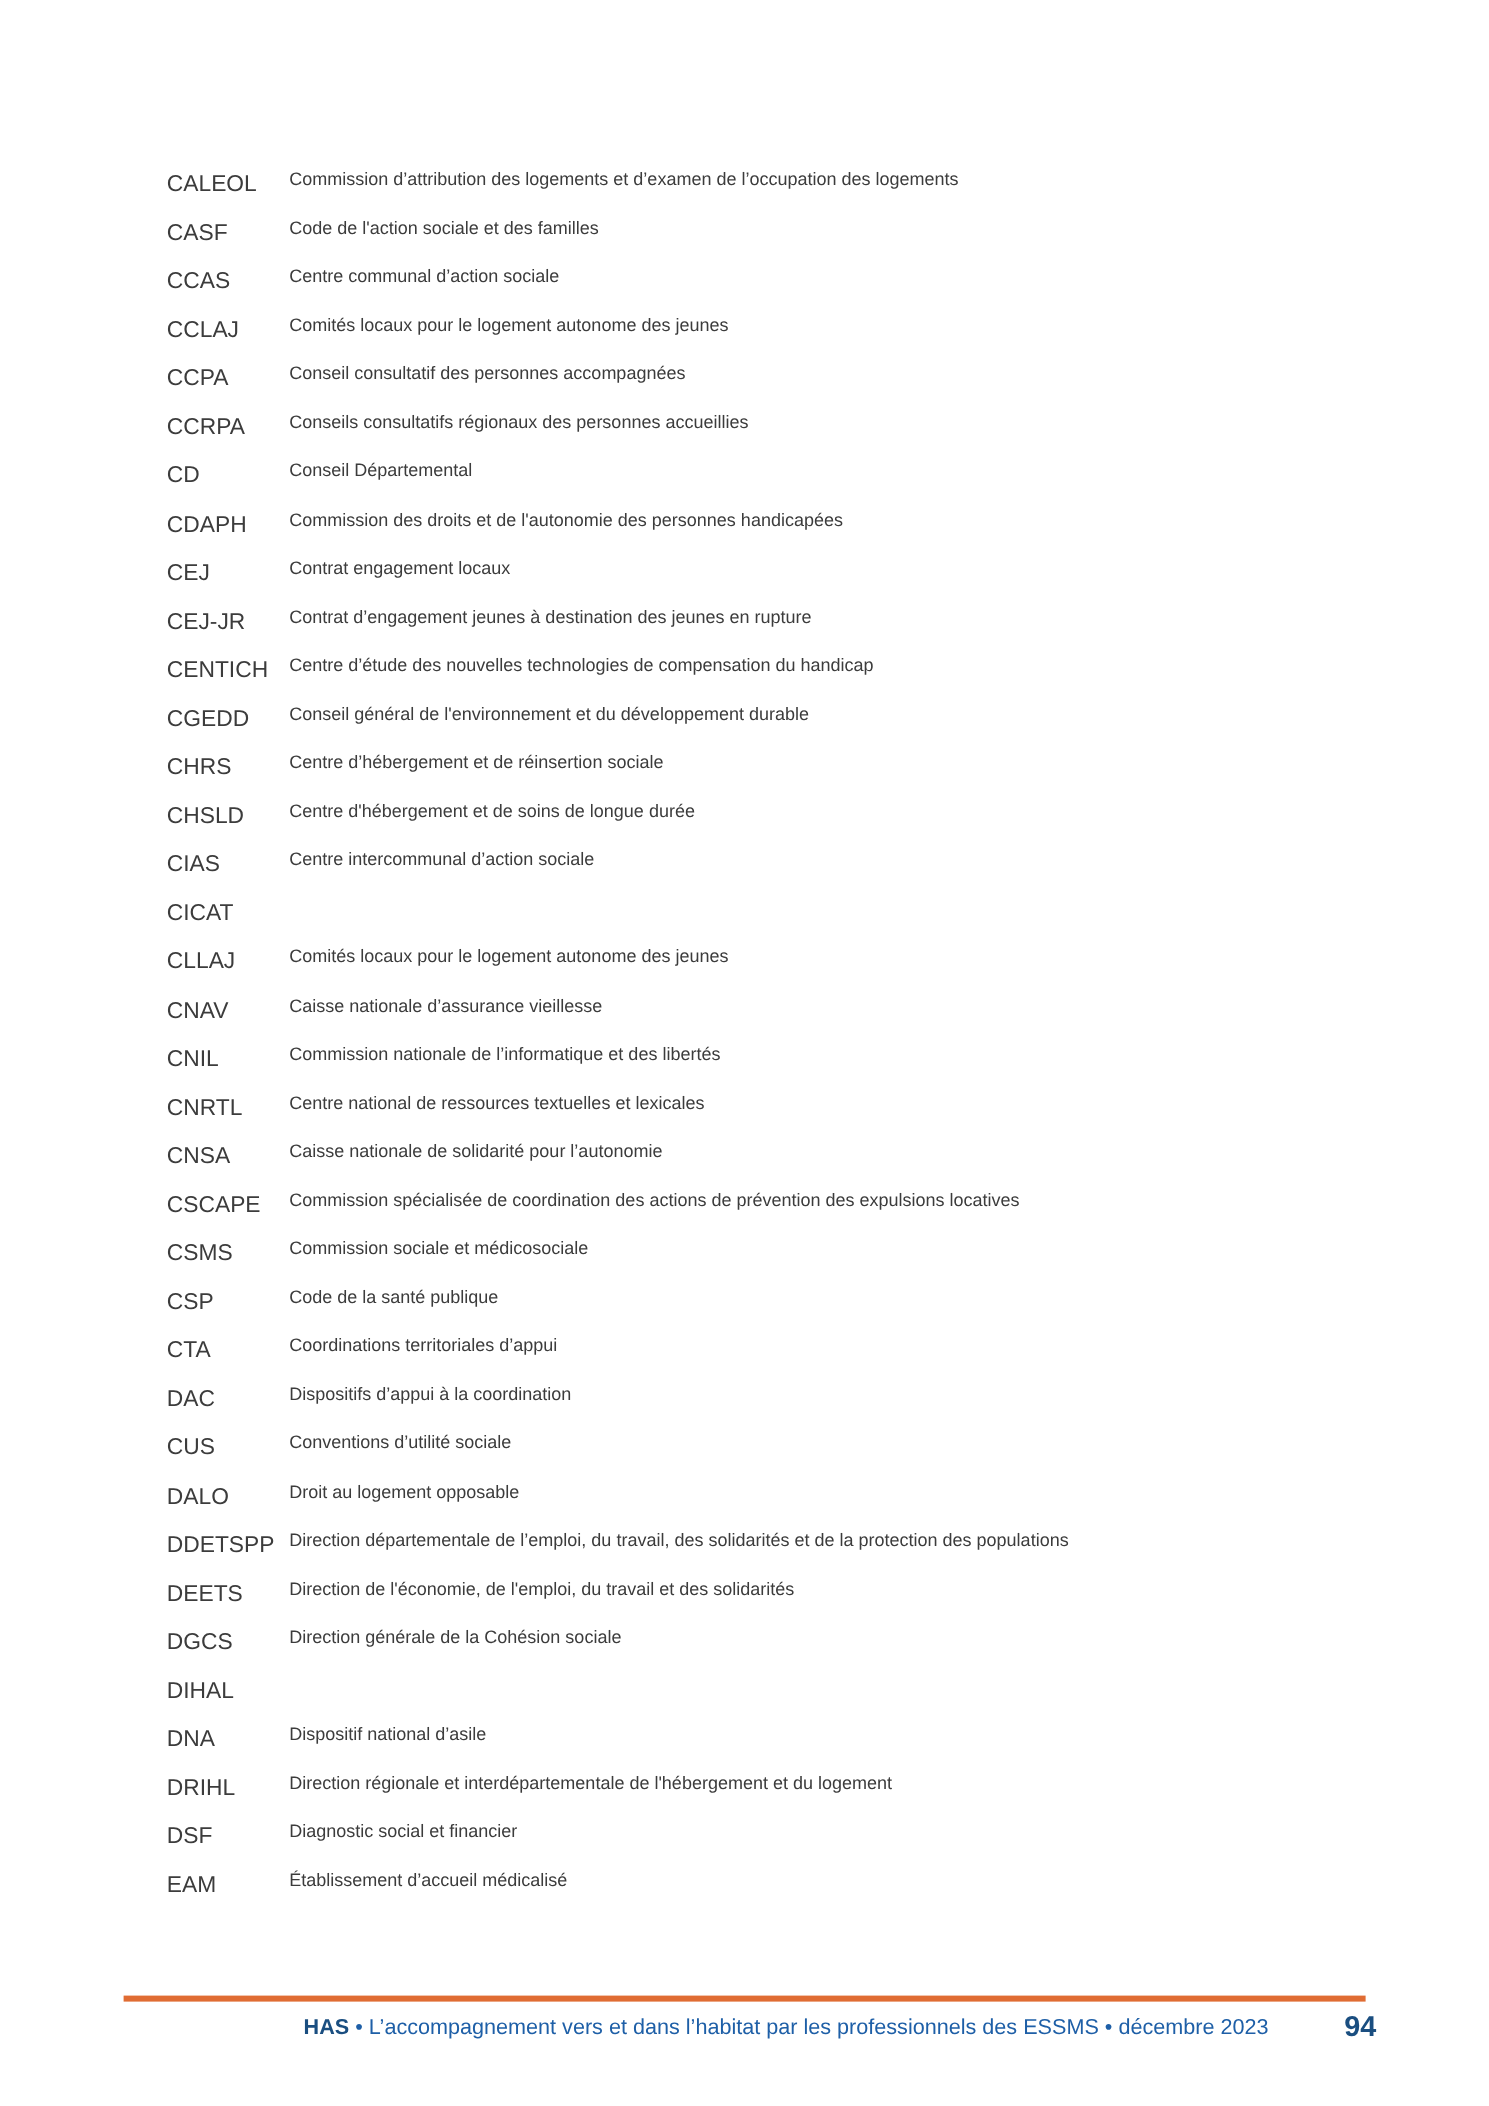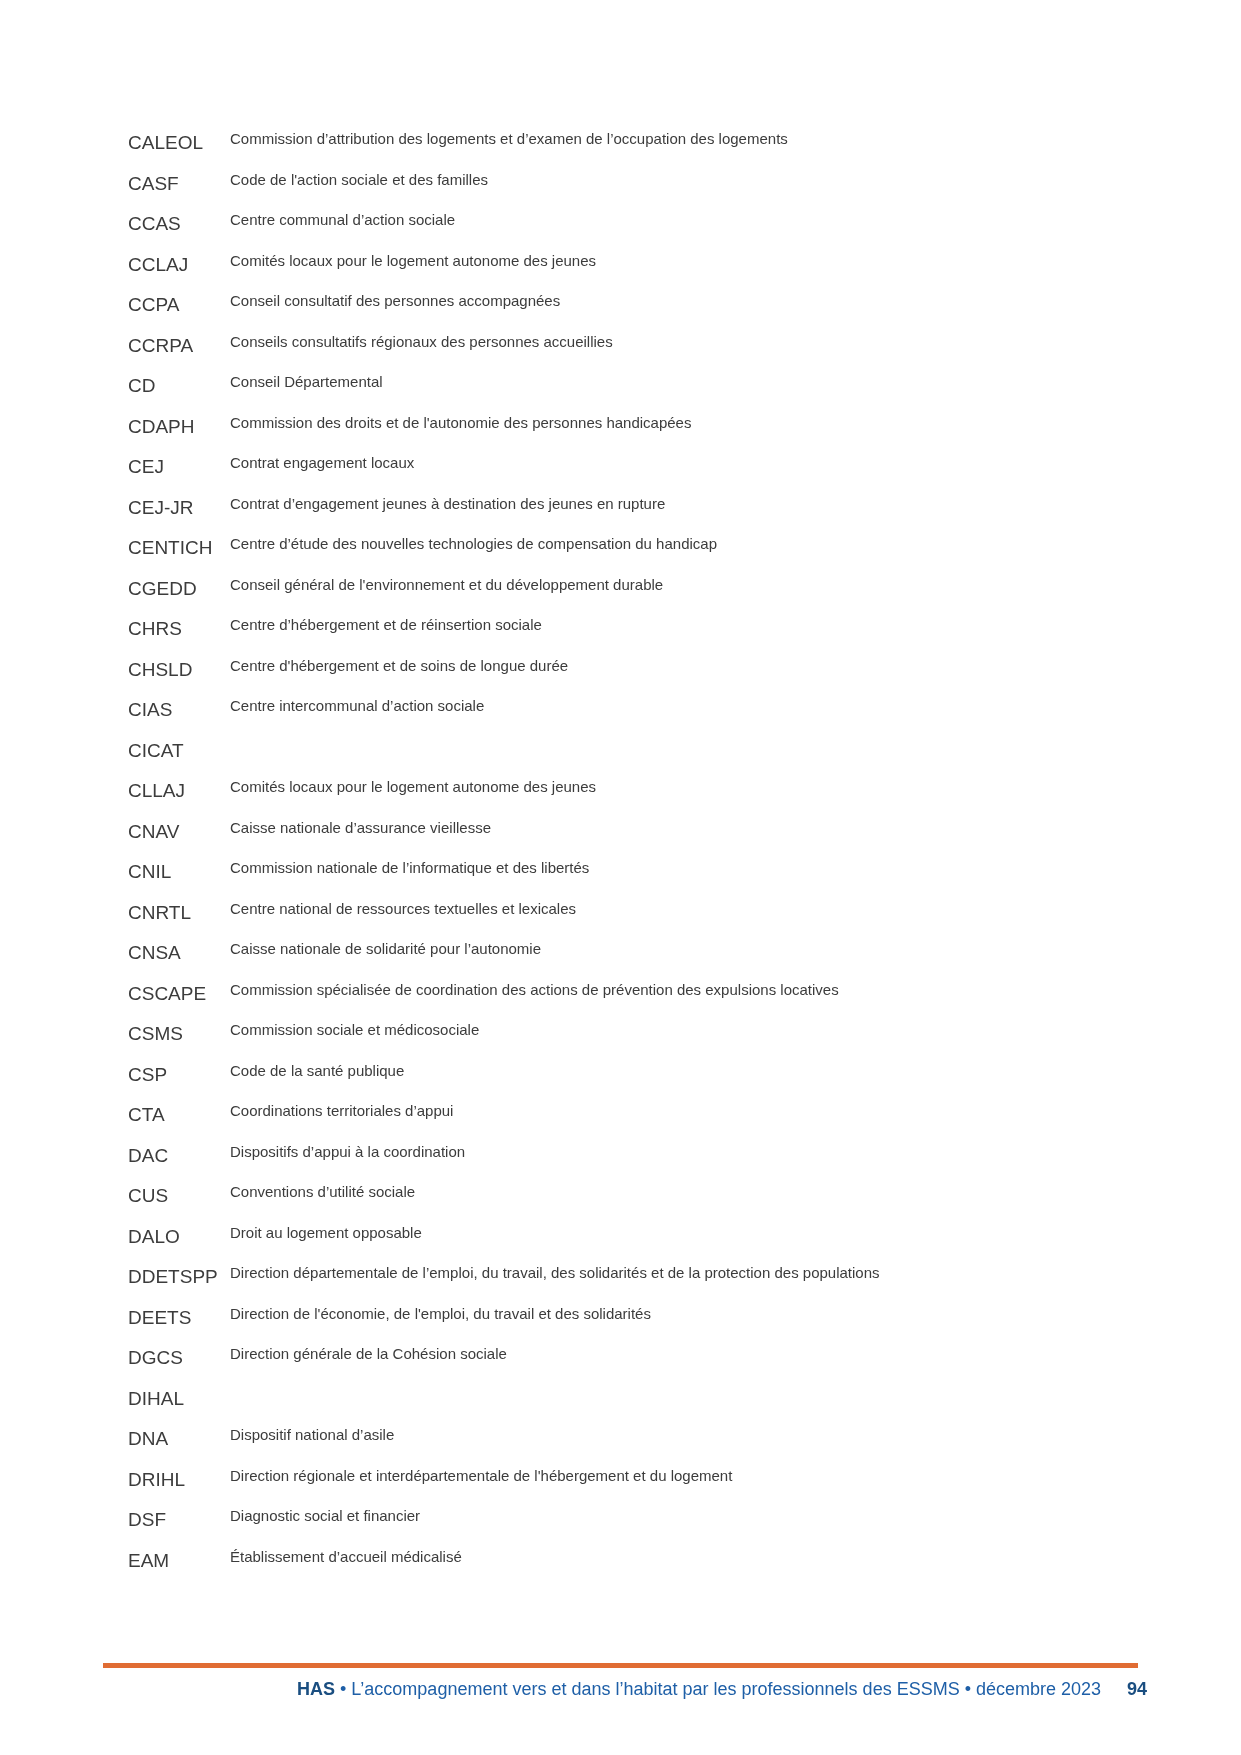--- a/index.html
+++ b/index.html
@@ -13,21 +13,21 @@
     height: 1755px;
     background: #ffffff;
     font-family: "Liberation Sans", sans-serif;
     overflow: hidden;
   }
   .abbr-list {
     position: absolute;
     left: 123px;
     top: 123px;
     width: 1040px;
-    margin: 5px;
+    margin: 16px;
     padding: 0;
     list-style: none;
   }
   .abbr-row {
     height: 40.5px;
     display: flex;
     align-items: flex-start;
   }
   .abbr-code {
     flex: 0 0 102px;
@@ -53,34 +53,33 @@
     background: #e06c33;
   }
   .footer-citation {
     position: absolute;
     left: 253px;
     top: 1679px;
     font-size: 18px;
     line-height: 21px;
     color: #1e5fa7;
     white-space: nowrap;
-    margin-left: 44px;
   }
   .footer-citation .org {
     font-weight: bold;
     color: #1a4e80;
   }
   .footer-citation .sep {
     margin: 0 5px;
   }
   .footer-pagenum {
     position: absolute;
     top: 1679px;
     right: 94px;
-    font-size: 18px;
+    font-size: 24px;
     line-height: 21px;
     font-weight: bold;
     color: #1a4e80;
   }
 </style>
 </head>
 <body>
 
 <div class="page">
 

